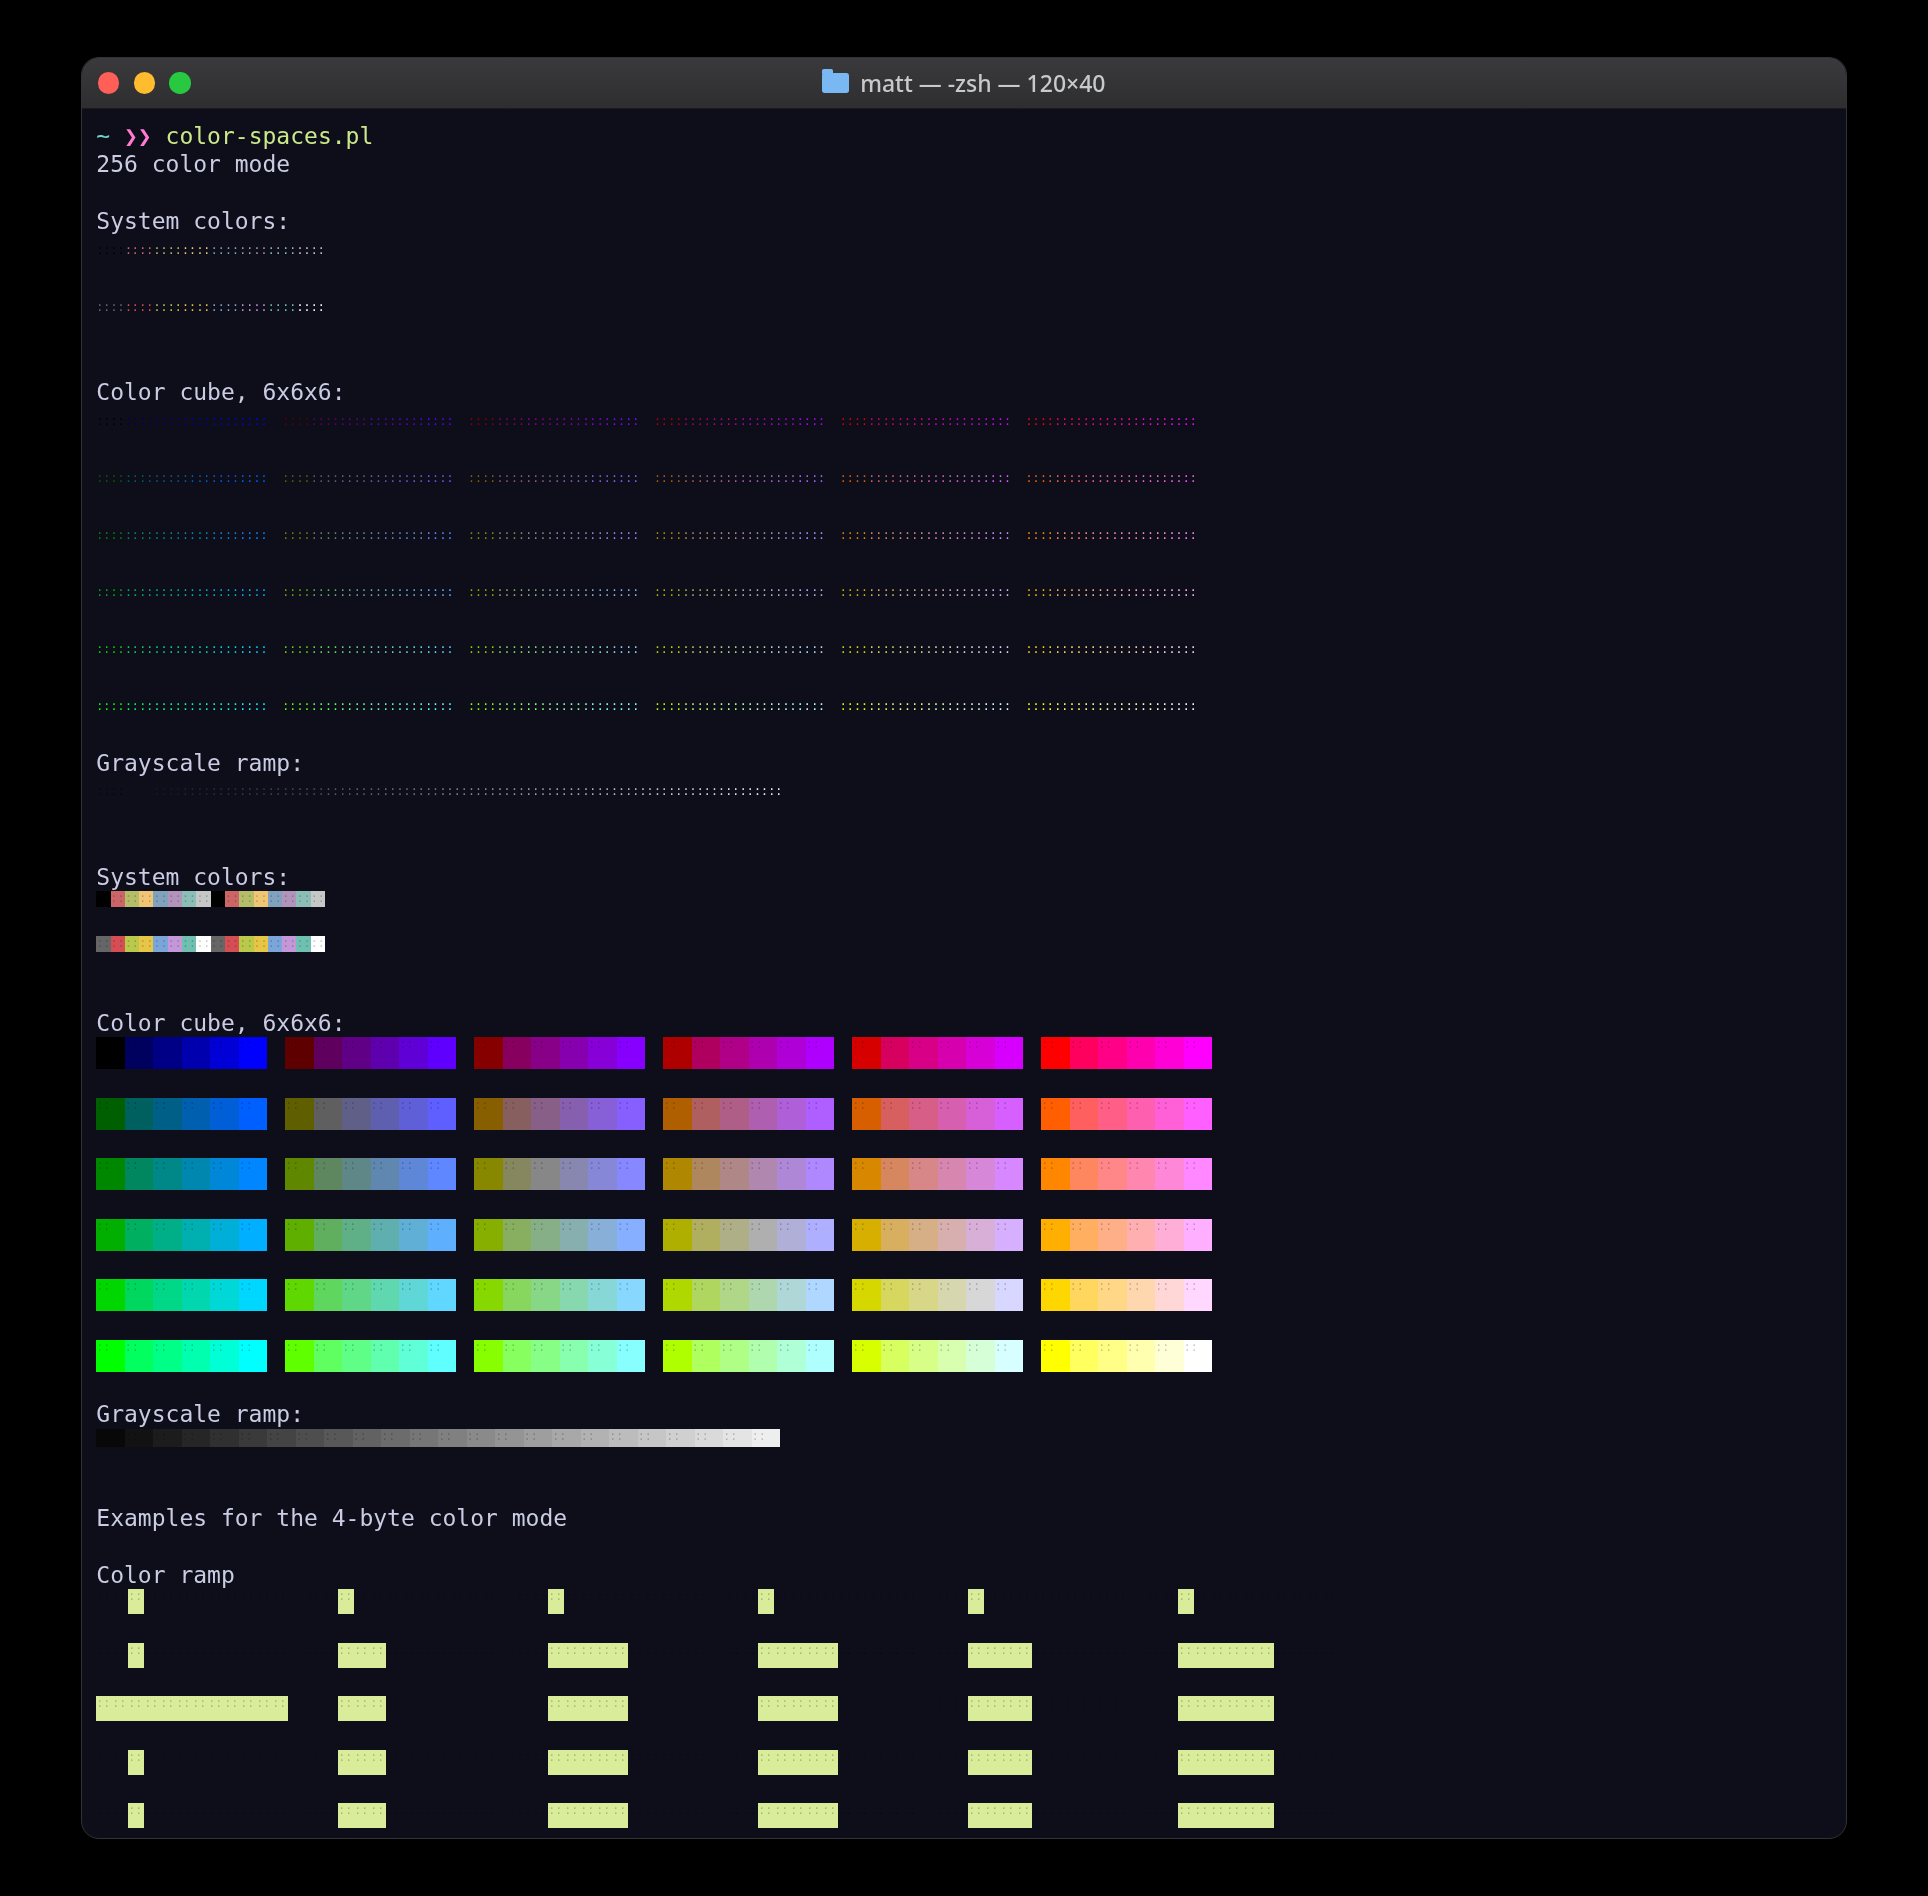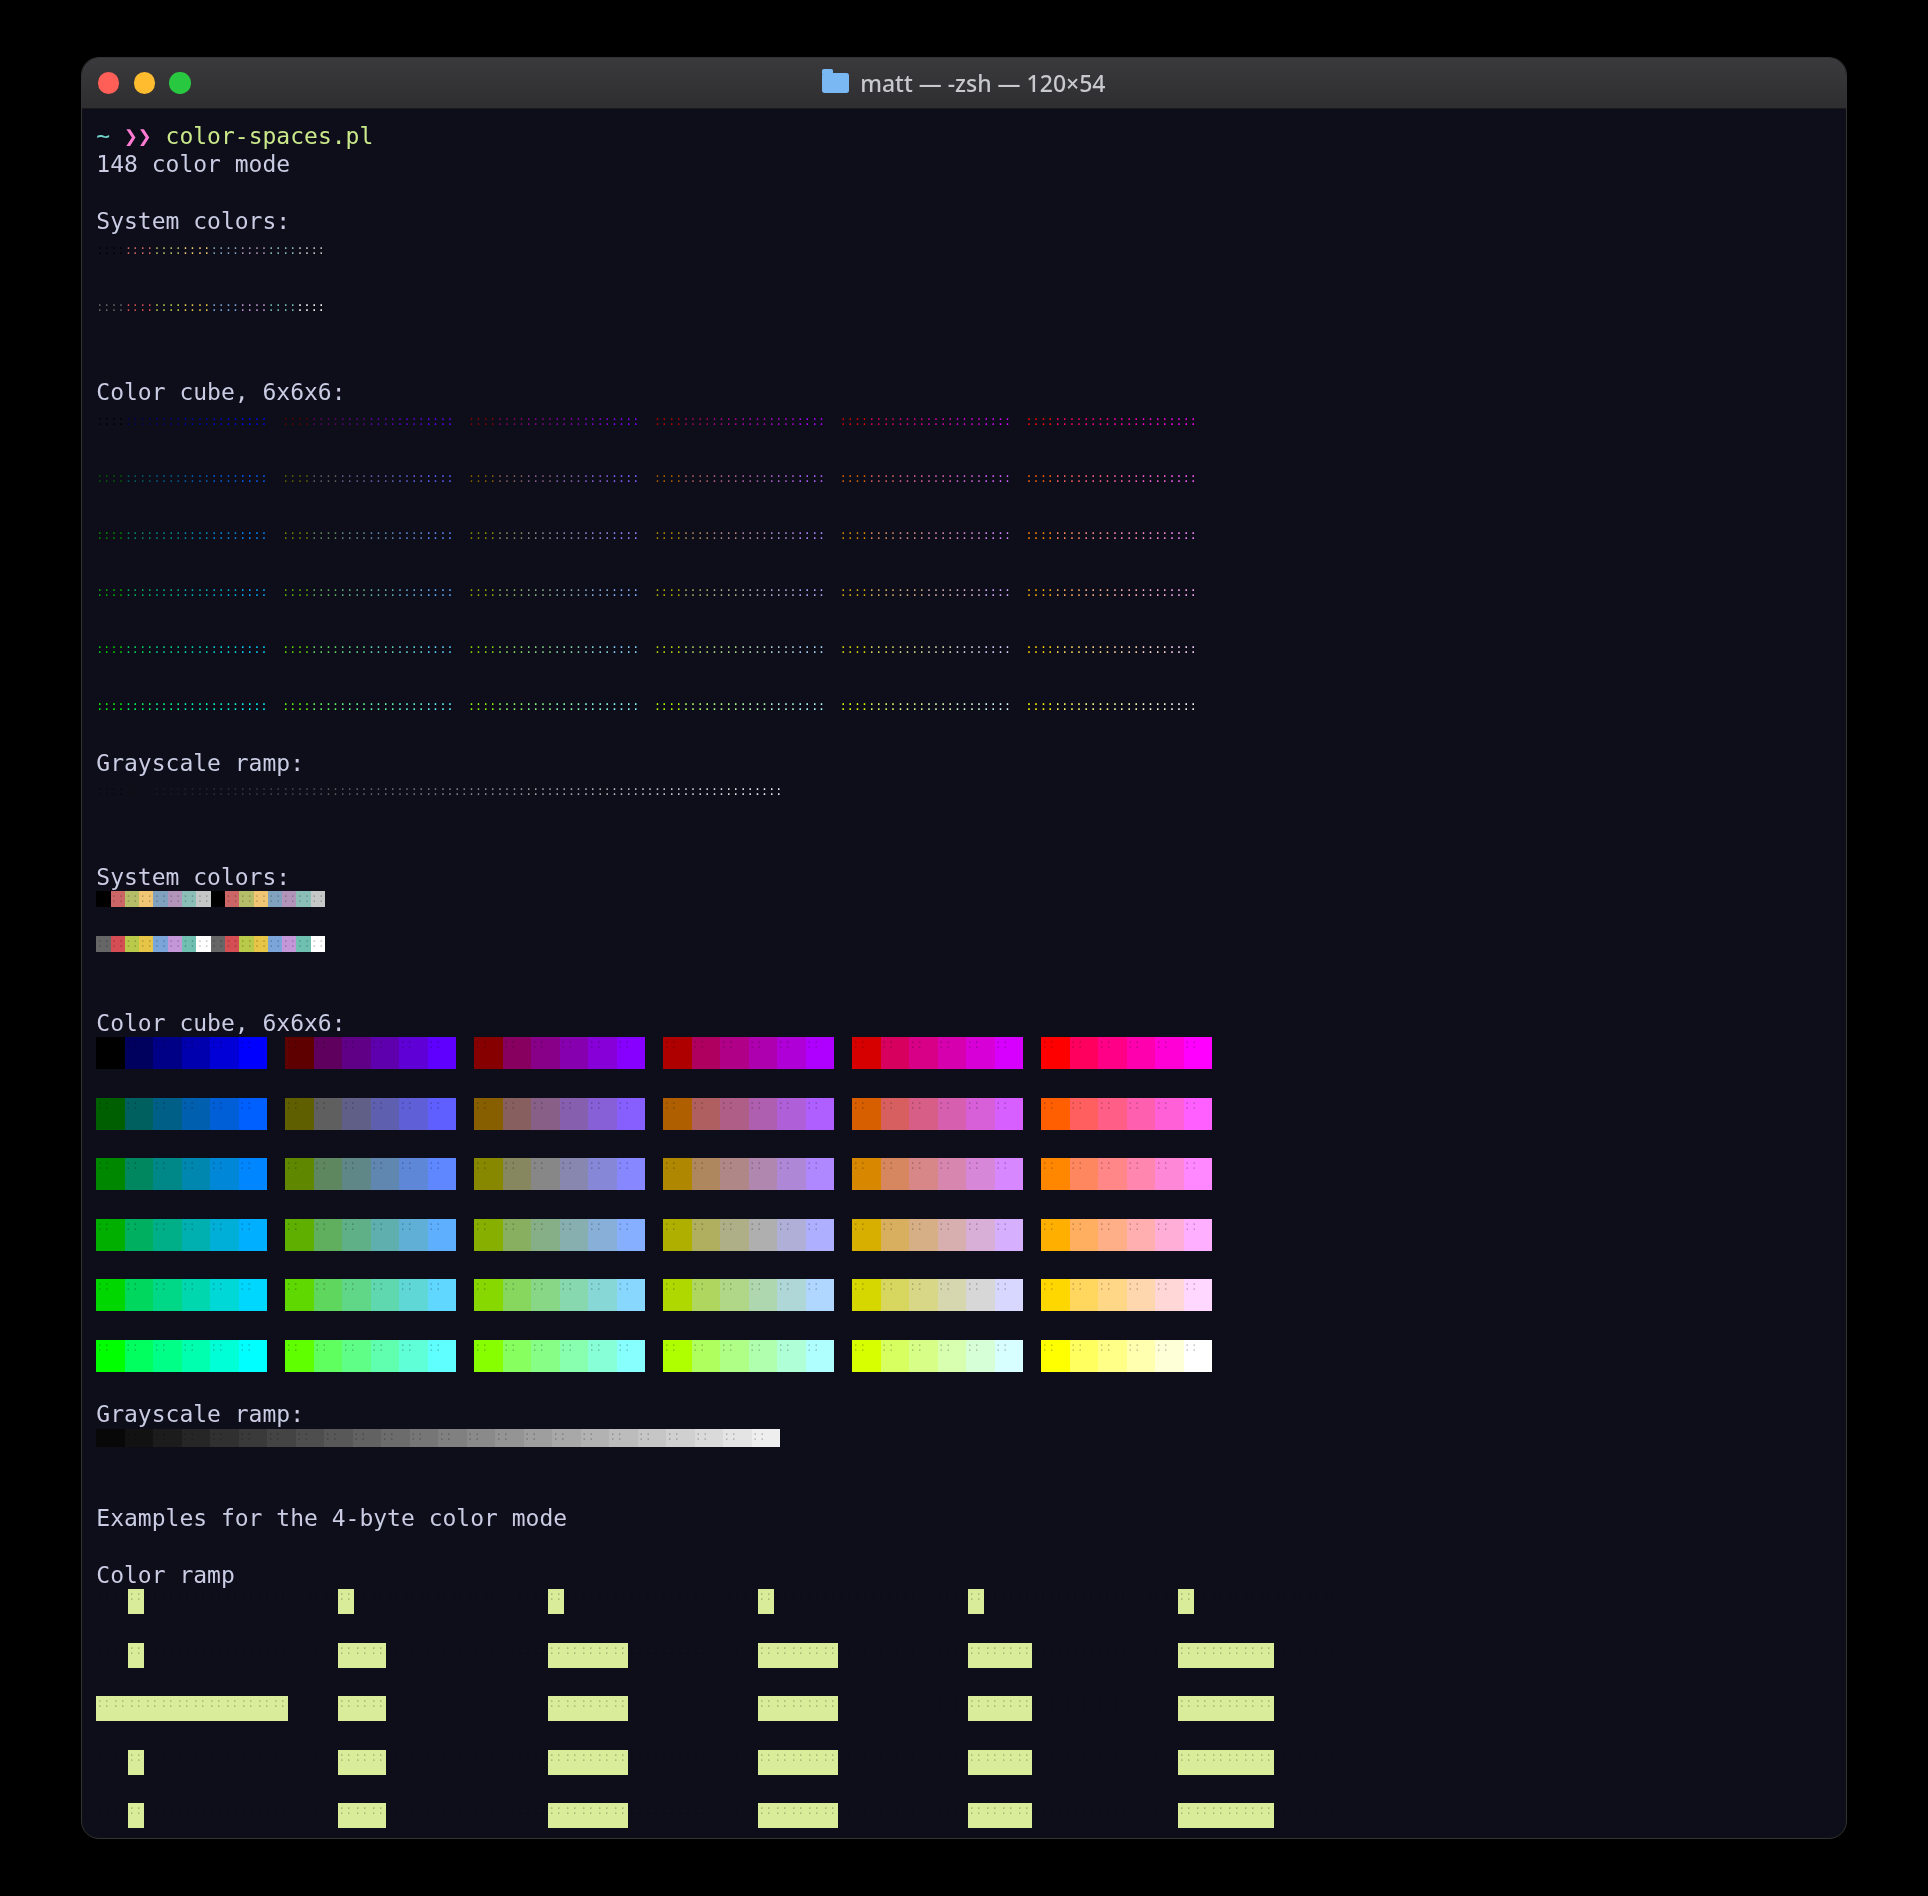--- a/index.html
+++ b/index.html
@@ -32,26 +32,26 @@
 
 <div class="window">
   <div class="titlebar">
     <div class="traffic">
       <span class="light red"></span>
       <span class="light yellow"></span>
       <span class="light green"></span>
     </div>
     <div class="title">
       <span class="folder-icon"></span>
-      <span>matt — -zsh — 120×54</span>
+      <span>matt — -zsh — 120×40</span>
     </div>
   </div>
 
   <div class="term" id="term"><span class="pr">~</span> <span class="pc">❯❯</span> <span class="cmd">color-spaces.pl</span>
-<span>148 color mode</span>
+<span>256 color mode</span>
 
 <span>System colors:</span>
 <span class="rowT"><span class="c" style="--tc:#000000"></span><span class="c" style="--tc:#000000"></span><span class="c" style="--tc:#cc6666"></span><span class="c" style="--tc:#cc6666"></span><span class="c" style="--tc:#b5bd68"></span><span class="c" style="--tc:#b5bd68"></span><span class="c" style="--tc:#f0c674"></span><span class="c" style="--tc:#f0c674"></span><span class="c" style="--tc:#81a2be"></span><span class="c" style="--tc:#81a2be"></span><span class="c" style="--tc:#b294bb"></span><span class="c" style="--tc:#b294bb"></span><span class="c" style="--tc:#8abeb7"></span><span class="c" style="--tc:#8abeb7"></span><span class="c" style="--tc:#c5c8c6"></span><span class="c" style="--tc:#c5c8c6"></span></span>
 <span class="rowT"><span class="c" style="--tc:#666666"></span><span class="c" style="--tc:#666666"></span><span class="c" style="--tc:#d54e53"></span><span class="c" style="--tc:#d54e53"></span><span class="c" style="--tc:#b9ca4a"></span><span class="c" style="--tc:#b9ca4a"></span><span class="c" style="--tc:#e7c547"></span><span class="c" style="--tc:#e7c547"></span><span class="c" style="--tc:#7aa6da"></span><span class="c" style="--tc:#7aa6da"></span><span class="c" style="--tc:#c397d8"></span><span class="c" style="--tc:#c397d8"></span><span class="c" style="--tc:#70c0b1"></span><span class="c" style="--tc:#70c0b1"></span><span class="c" style="--tc:#ffffff"></span><span class="c" style="--tc:#ffffff"></span></span>
 
 <span>Color cube, 6x6x6:</span>
 <span class="rowT"><span class="c" style="--tc:#000000"></span><span class="c" style="--tc:#000000"></span><span class="c" style="--tc:#00005f"></span><span class="c" style="--tc:#00005f"></span><span class="c" style="--tc:#000087"></span><span class="c" style="--tc:#000087"></span><span class="c" style="--tc:#0000af"></span><span class="c" style="--tc:#0000af"></span><span class="c" style="--tc:#0000d7"></span><span class="c" style="--tc:#0000d7"></span><span class="c" style="--tc:#0000ff"></span><span class="c" style="--tc:#0000ff"></span><span class="sep"></span><span class="c" style="--tc:#5f0000"></span><span class="c" style="--tc:#5f0000"></span><span class="c" style="--tc:#5f005f"></span><span class="c" style="--tc:#5f005f"></span><span class="c" style="--tc:#5f0087"></span><span class="c" style="--tc:#5f0087"></span><span class="c" style="--tc:#5f00af"></span><span class="c" style="--tc:#5f00af"></span><span class="c" style="--tc:#5f00d7"></span><span class="c" style="--tc:#5f00d7"></span><span class="c" style="--tc:#5f00ff"></span><span class="c" style="--tc:#5f00ff"></span><span class="sep"></span><span class="c" style="--tc:#870000"></span><span class="c" style="--tc:#870000"></span><span class="c" style="--tc:#87005f"></span><span class="c" style="--tc:#87005f"></span><span class="c" style="--tc:#870087"></span><span class="c" style="--tc:#870087"></span><span class="c" style="--tc:#8700af"></span><span class="c" style="--tc:#8700af"></span><span class="c" style="--tc:#8700d7"></span><span class="c" style="--tc:#8700d7"></span><span class="c" style="--tc:#8700ff"></span><span class="c" style="--tc:#8700ff"></span><span class="sep"></span><span class="c" style="--tc:#af0000"></span><span class="c" style="--tc:#af0000"></span><span class="c" style="--tc:#af005f"></span><span class="c" style="--tc:#af005f"></span><span class="c" style="--tc:#af0087"></span><span class="c" style="--tc:#af0087"></span><span class="c" style="--tc:#af00af"></span><span class="c" style="--tc:#af00af"></span><span class="c" style="--tc:#af00d7"></span><span class="c" style="--tc:#af00d7"></span><span class="c" style="--tc:#af00ff"></span><span class="c" style="--tc:#af00ff"></span><span class="sep"></span><span class="c" style="--tc:#d70000"></span><span class="c" style="--tc:#d70000"></span><span class="c" style="--tc:#d7005f"></span><span class="c" style="--tc:#d7005f"></span><span class="c" style="--tc:#d70087"></span><span class="c" style="--tc:#d70087"></span><span class="c" style="--tc:#d700af"></span><span class="c" style="--tc:#d700af"></span><span class="c" style="--tc:#d700d7"></span><span class="c" style="--tc:#d700d7"></span><span class="c" style="--tc:#d700ff"></span><span class="c" style="--tc:#d700ff"></span><span class="sep"></span><span class="c" style="--tc:#ff0000"></span><span class="c" style="--tc:#ff0000"></span><span class="c" style="--tc:#ff005f"></span><span class="c" style="--tc:#ff005f"></span><span class="c" style="--tc:#ff0087"></span><span class="c" style="--tc:#ff0087"></span><span class="c" style="--tc:#ff00af"></span><span class="c" style="--tc:#ff00af"></span><span class="c" style="--tc:#ff00d7"></span><span class="c" style="--tc:#ff00d7"></span><span class="c" style="--tc:#ff00ff"></span><span class="c" style="--tc:#ff00ff"></span></span>
 <span class="rowT"><span class="c" style="--tc:#005f00"></span><span class="c" style="--tc:#005f00"></span><span class="c" style="--tc:#005f5f"></span><span class="c" style="--tc:#005f5f"></span><span class="c" style="--tc:#005f87"></span><span class="c" style="--tc:#005f87"></span><span class="c" style="--tc:#005faf"></span><span class="c" style="--tc:#005faf"></span><span class="c" style="--tc:#005fd7"></span><span class="c" style="--tc:#005fd7"></span><span class="c" style="--tc:#005fff"></span><span class="c" style="--tc:#005fff"></span><span class="sep"></span><span class="c" style="--tc:#5f5f00"></span><span class="c" style="--tc:#5f5f00"></span><span class="c" style="--tc:#5f5f5f"></span><span class="c" style="--tc:#5f5f5f"></span><span class="c" style="--tc:#5f5f87"></span><span class="c" style="--tc:#5f5f87"></span><span class="c" style="--tc:#5f5faf"></span><span class="c" style="--tc:#5f5faf"></span><span class="c" style="--tc:#5f5fd7"></span><span class="c" style="--tc:#5f5fd7"></span><span class="c" style="--tc:#5f5fff"></span><span class="c" style="--tc:#5f5fff"></span><span class="sep"></span><span class="c" style="--tc:#875f00"></span><span class="c" style="--tc:#875f00"></span><span class="c" style="--tc:#875f5f"></span><span class="c" style="--tc:#875f5f"></span><span class="c" style="--tc:#875f87"></span><span class="c" style="--tc:#875f87"></span><span class="c" style="--tc:#875faf"></span><span class="c" style="--tc:#875faf"></span><span class="c" style="--tc:#875fd7"></span><span class="c" style="--tc:#875fd7"></span><span class="c" style="--tc:#875fff"></span><span class="c" style="--tc:#875fff"></span><span class="sep"></span><span class="c" style="--tc:#af5f00"></span><span class="c" style="--tc:#af5f00"></span><span class="c" style="--tc:#af5f5f"></span><span class="c" style="--tc:#af5f5f"></span><span class="c" style="--tc:#af5f87"></span><span class="c" style="--tc:#af5f87"></span><span class="c" style="--tc:#af5faf"></span><span class="c" style="--tc:#af5faf"></span><span class="c" style="--tc:#af5fd7"></span><span class="c" style="--tc:#af5fd7"></span><span class="c" style="--tc:#af5fff"></span><span class="c" style="--tc:#af5fff"></span><span class="sep"></span><span class="c" style="--tc:#d75f00"></span><span class="c" style="--tc:#d75f00"></span><span class="c" style="--tc:#d75f5f"></span><span class="c" style="--tc:#d75f5f"></span><span class="c" style="--tc:#d75f87"></span><span class="c" style="--tc:#d75f87"></span><span class="c" style="--tc:#d75faf"></span><span class="c" style="--tc:#d75faf"></span><span class="c" style="--tc:#d75fd7"></span><span class="c" style="--tc:#d75fd7"></span><span class="c" style="--tc:#d75fff"></span><span class="c" style="--tc:#d75fff"></span><span class="sep"></span><span class="c" style="--tc:#ff5f00"></span><span class="c" style="--tc:#ff5f00"></span><span class="c" style="--tc:#ff5f5f"></span><span class="c" style="--tc:#ff5f5f"></span><span class="c" style="--tc:#ff5f87"></span><span class="c" style="--tc:#ff5f87"></span><span class="c" style="--tc:#ff5faf"></span><span class="c" style="--tc:#ff5faf"></span><span class="c" style="--tc:#ff5fd7"></span><span class="c" style="--tc:#ff5fd7"></span><span class="c" style="--tc:#ff5fff"></span><span class="c" style="--tc:#ff5fff"></span></span>
 <span class="rowT"><span class="c" style="--tc:#008700"></span><span class="c" style="--tc:#008700"></span><span class="c" style="--tc:#00875f"></span><span class="c" style="--tc:#00875f"></span><span class="c" style="--tc:#008787"></span><span class="c" style="--tc:#008787"></span><span class="c" style="--tc:#0087af"></span><span class="c" style="--tc:#0087af"></span><span class="c" style="--tc:#0087d7"></span><span class="c" style="--tc:#0087d7"></span><span class="c" style="--tc:#0087ff"></span><span class="c" style="--tc:#0087ff"></span><span class="sep"></span><span class="c" style="--tc:#5f8700"></span><span class="c" style="--tc:#5f8700"></span><span class="c" style="--tc:#5f875f"></span><span class="c" style="--tc:#5f875f"></span><span class="c" style="--tc:#5f8787"></span><span class="c" style="--tc:#5f8787"></span><span class="c" style="--tc:#5f87af"></span><span class="c" style="--tc:#5f87af"></span><span class="c" style="--tc:#5f87d7"></span><span class="c" style="--tc:#5f87d7"></span><span class="c" style="--tc:#5f87ff"></span><span class="c" style="--tc:#5f87ff"></span><span class="sep"></span><span class="c" style="--tc:#878700"></span><span class="c" style="--tc:#878700"></span><span class="c" style="--tc:#87875f"></span><span class="c" style="--tc:#87875f"></span><span class="c" style="--tc:#878787"></span><span class="c" style="--tc:#878787"></span><span class="c" style="--tc:#8787af"></span><span class="c" style="--tc:#8787af"></span><span class="c" style="--tc:#8787d7"></span><span class="c" style="--tc:#8787d7"></span><span class="c" style="--tc:#8787ff"></span><span class="c" style="--tc:#8787ff"></span><span class="sep"></span><span class="c" style="--tc:#af8700"></span><span class="c" style="--tc:#af8700"></span><span class="c" style="--tc:#af875f"></span><span class="c" style="--tc:#af875f"></span><span class="c" style="--tc:#af8787"></span><span class="c" style="--tc:#af8787"></span><span class="c" style="--tc:#af87af"></span><span class="c" style="--tc:#af87af"></span><span class="c" style="--tc:#af87d7"></span><span class="c" style="--tc:#af87d7"></span><span class="c" style="--tc:#af87ff"></span><span class="c" style="--tc:#af87ff"></span><span class="sep"></span><span class="c" style="--tc:#d78700"></span><span class="c" style="--tc:#d78700"></span><span class="c" style="--tc:#d7875f"></span><span class="c" style="--tc:#d7875f"></span><span class="c" style="--tc:#d78787"></span><span class="c" style="--tc:#d78787"></span><span class="c" style="--tc:#d787af"></span><span class="c" style="--tc:#d787af"></span><span class="c" style="--tc:#d787d7"></span><span class="c" style="--tc:#d787d7"></span><span class="c" style="--tc:#d787ff"></span><span class="c" style="--tc:#d787ff"></span><span class="sep"></span><span class="c" style="--tc:#ff8700"></span><span class="c" style="--tc:#ff8700"></span><span class="c" style="--tc:#ff875f"></span><span class="c" style="--tc:#ff875f"></span><span class="c" style="--tc:#ff8787"></span><span class="c" style="--tc:#ff8787"></span><span class="c" style="--tc:#ff87af"></span><span class="c" style="--tc:#ff87af"></span><span class="c" style="--tc:#ff87d7"></span><span class="c" style="--tc:#ff87d7"></span><span class="c" style="--tc:#ff87ff"></span><span class="c" style="--tc:#ff87ff"></span></span>
 <span class="rowT"><span class="c" style="--tc:#00af00"></span><span class="c" style="--tc:#00af00"></span><span class="c" style="--tc:#00af5f"></span><span class="c" style="--tc:#00af5f"></span><span class="c" style="--tc:#00af87"></span><span class="c" style="--tc:#00af87"></span><span class="c" style="--tc:#00afaf"></span><span class="c" style="--tc:#00afaf"></span><span class="c" style="--tc:#00afd7"></span><span class="c" style="--tc:#00afd7"></span><span class="c" style="--tc:#00afff"></span><span class="c" style="--tc:#00afff"></span><span class="sep"></span><span class="c" style="--tc:#5faf00"></span><span class="c" style="--tc:#5faf00"></span><span class="c" style="--tc:#5faf5f"></span><span class="c" style="--tc:#5faf5f"></span><span class="c" style="--tc:#5faf87"></span><span class="c" style="--tc:#5faf87"></span><span class="c" style="--tc:#5fafaf"></span><span class="c" style="--tc:#5fafaf"></span><span class="c" style="--tc:#5fafd7"></span><span class="c" style="--tc:#5fafd7"></span><span class="c" style="--tc:#5fafff"></span><span class="c" style="--tc:#5fafff"></span><span class="sep"></span><span class="c" style="--tc:#87af00"></span><span class="c" style="--tc:#87af00"></span><span class="c" style="--tc:#87af5f"></span><span class="c" style="--tc:#87af5f"></span><span class="c" style="--tc:#87af87"></span><span class="c" style="--tc:#87af87"></span><span class="c" style="--tc:#87afaf"></span><span class="c" style="--tc:#87afaf"></span><span class="c" style="--tc:#87afd7"></span><span class="c" style="--tc:#87afd7"></span><span class="c" style="--tc:#87afff"></span><span class="c" style="--tc:#87afff"></span><span class="sep"></span><span class="c" style="--tc:#afaf00"></span><span class="c" style="--tc:#afaf00"></span><span class="c" style="--tc:#afaf5f"></span><span class="c" style="--tc:#afaf5f"></span><span class="c" style="--tc:#afaf87"></span><span class="c" style="--tc:#afaf87"></span><span class="c" style="--tc:#afafaf"></span><span class="c" style="--tc:#afafaf"></span><span class="c" style="--tc:#afafd7"></span><span class="c" style="--tc:#afafd7"></span><span class="c" style="--tc:#afafff"></span><span class="c" style="--tc:#afafff"></span><span class="sep"></span><span class="c" style="--tc:#d7af00"></span><span class="c" style="--tc:#d7af00"></span><span class="c" style="--tc:#d7af5f"></span><span class="c" style="--tc:#d7af5f"></span><span class="c" style="--tc:#d7af87"></span><span class="c" style="--tc:#d7af87"></span><span class="c" style="--tc:#d7afaf"></span><span class="c" style="--tc:#d7afaf"></span><span class="c" style="--tc:#d7afd7"></span><span class="c" style="--tc:#d7afd7"></span><span class="c" style="--tc:#d7afff"></span><span class="c" style="--tc:#d7afff"></span><span class="sep"></span><span class="c" style="--tc:#ffaf00"></span><span class="c" style="--tc:#ffaf00"></span><span class="c" style="--tc:#ffaf5f"></span><span class="c" style="--tc:#ffaf5f"></span><span class="c" style="--tc:#ffaf87"></span><span class="c" style="--tc:#ffaf87"></span><span class="c" style="--tc:#ffafaf"></span><span class="c" style="--tc:#ffafaf"></span><span class="c" style="--tc:#ffafd7"></span><span class="c" style="--tc:#ffafd7"></span><span class="c" style="--tc:#ffafff"></span><span class="c" style="--tc:#ffafff"></span></span>

